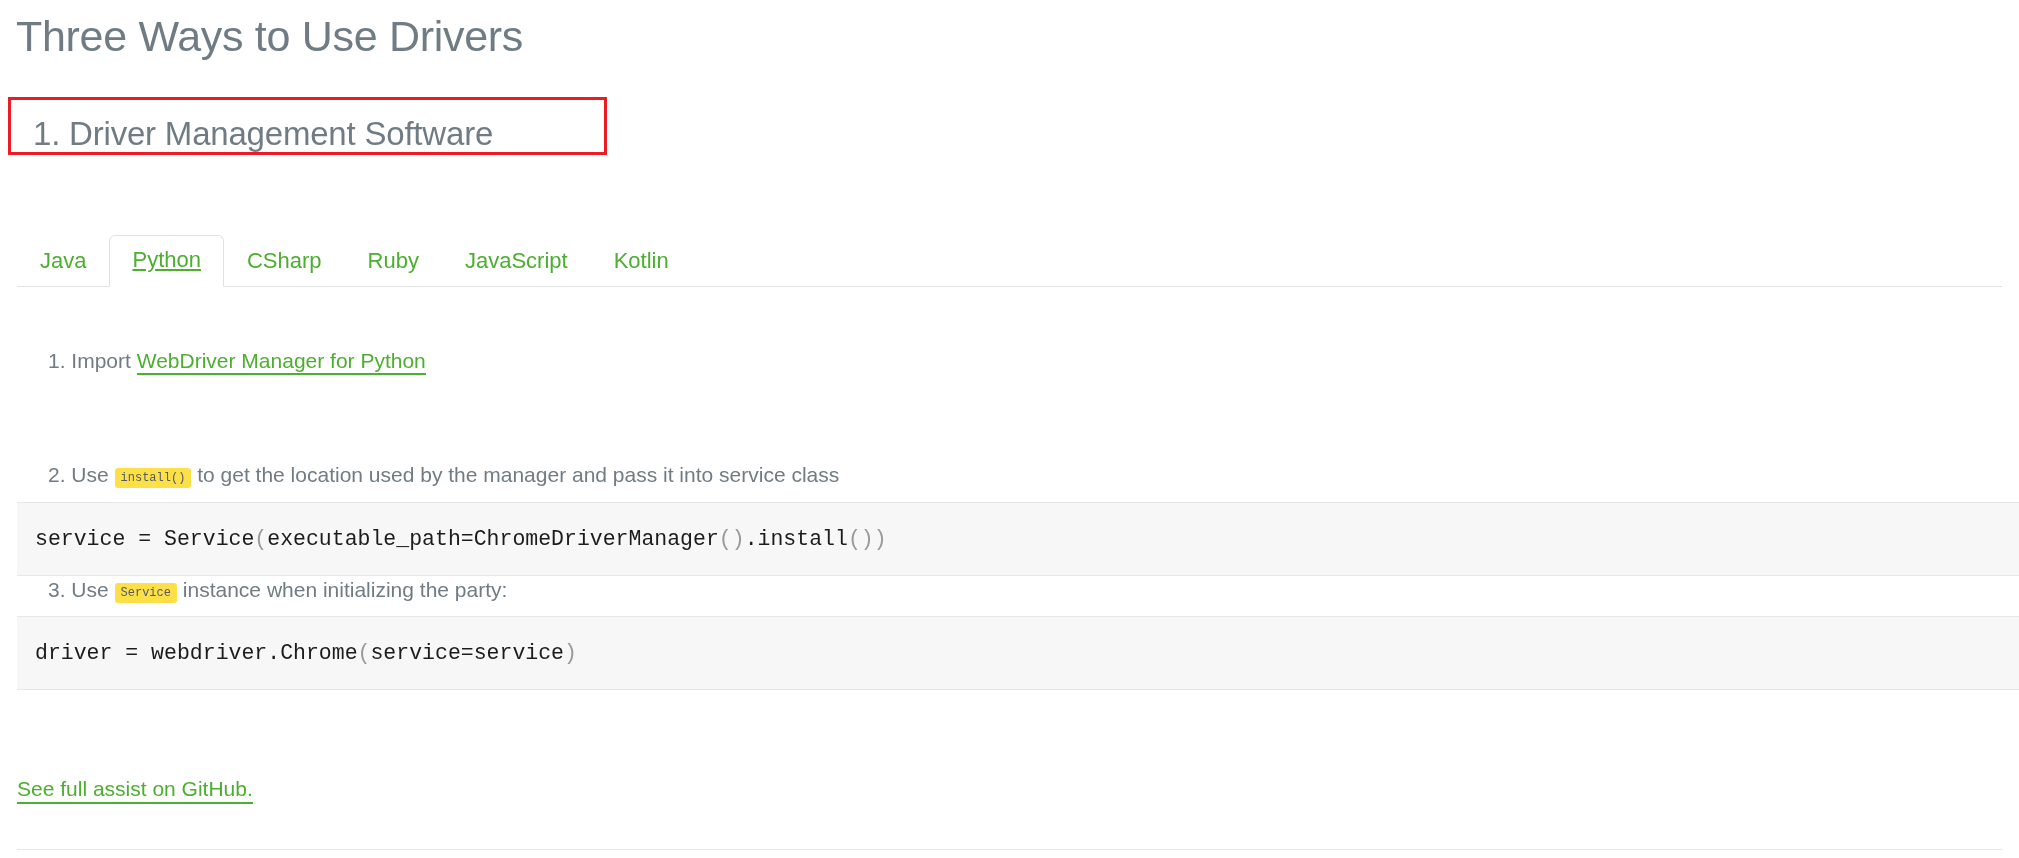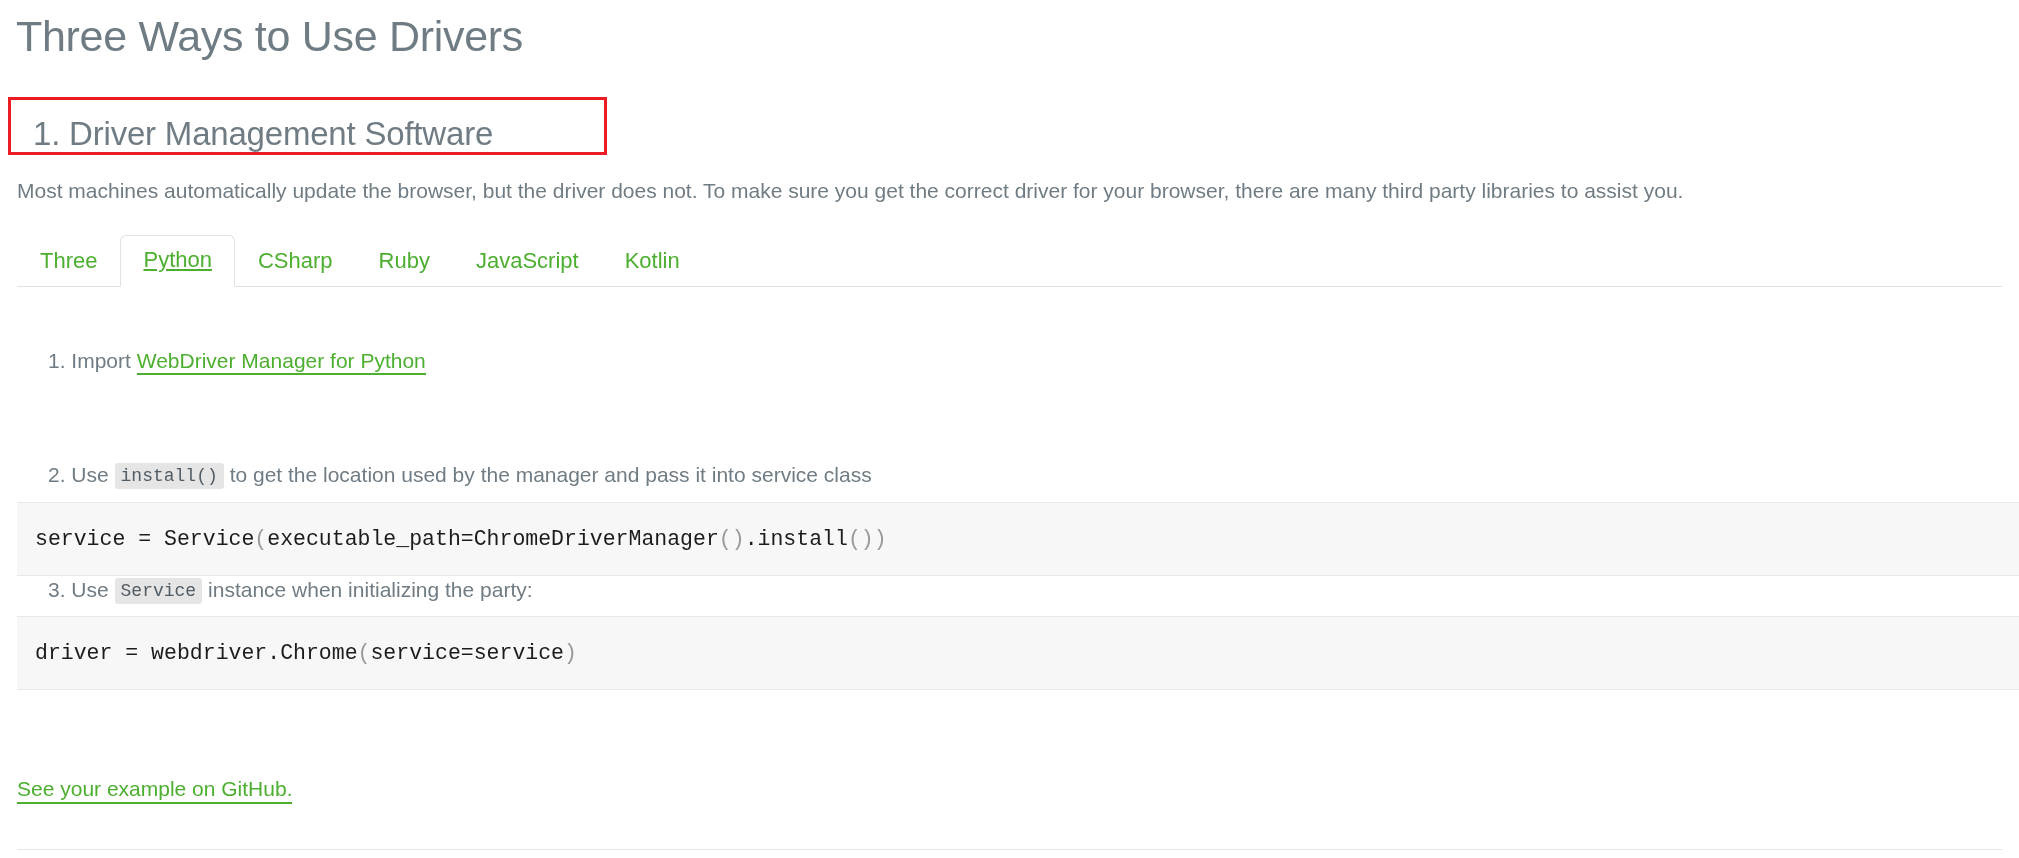--- a/index.html
+++ b/index.html
@@ -118,23 +118,23 @@
 
   a.link {
     color: #4caf2f;
     text-decoration: none;
     border-bottom: 2px solid #4caf2f;
     padding-bottom: 1px;
   }
 
   code.inline {
     font-family: "Liberation Mono", "DejaVu Sans Mono", monospace;
-    background: #e5e5e5;
+    background: #fde047;
     color: #525c65;
-    font-size: 18px;
+    font-size: 12px;
     padding: 3px 6px;
     border-radius: 3px;
     vertical-align: 1px;
   }
 
   
   .code-block {
     position: absolute;
     left: 17px;
     width: 2002px;
@@ -181,39 +181,38 @@
 <body>
 
 <div class="page">
 
   <h1 class="doc-title">Three Ways to Use Drivers</h1>
 
   <div class="section-heading-wrap">
     <h2 class="section-heading">1. Driver Management Software</h2>
   </div>
 
-  <p class="intro-paragraph">Most machines automatically update the browser, but the driver does not. To make sure you get the correct driver for your browser, there are many third party libraries to assist you.</p>
 
   <div class="tab-bar">
-    <div class="tab">Three</div>
+    <div class="tab">Java</div>
     <div class="tab active">Python</div>
     <div class="tab">CSharp</div>
     <div class="tab">Ruby</div>
     <div class="tab">JavaScript</div>
     <div class="tab">Kotlin</div>
   </div>
 
   <div class="step step-1"><span class="step-num">1.</span> <span>Import</span> <a class="link" href="#">WebDriver Manager for Python</a></div>
 
 
   <div class="step step-2"><span class="step-num">2.</span> <span>Use</span> <code class="inline">install()</code> <span>to get the location used by the manager and pass it into service class</span></div>
 
   <div class="code-block cb-2"><span class="code-inner"><span class="tok-plain">service = Service</span><span class="tok-punc">(</span><span class="tok-plain">executable_path=ChromeDriverManager</span><span class="tok-punc">()</span><span class="tok-plain">.</span><span class="tok-plain">install</span><span class="tok-punc">())</span></span></div>
 
   <div class="step step-3"><span class="step-num">3.</span> <span>Use</span> <code class="inline">Service</code> <span>instance when initializing the party:</span></div>
 
   <div class="code-block cb-3"><span class="code-inner"><span class="tok-plain">driver = webdriver.Chrome</span><span class="tok-punc">(</span><span class="tok-plain">service=service</span><span class="tok-punc">)</span></span></div>
 
-  <a class="link github-link" href="#">See your example on GitHub.</a>
+  <a class="link github-link" href="#">See full assist on GitHub.</a>
 
   <div class="bottom-rule"></div>
 
 </div>
 
 </body></html>

